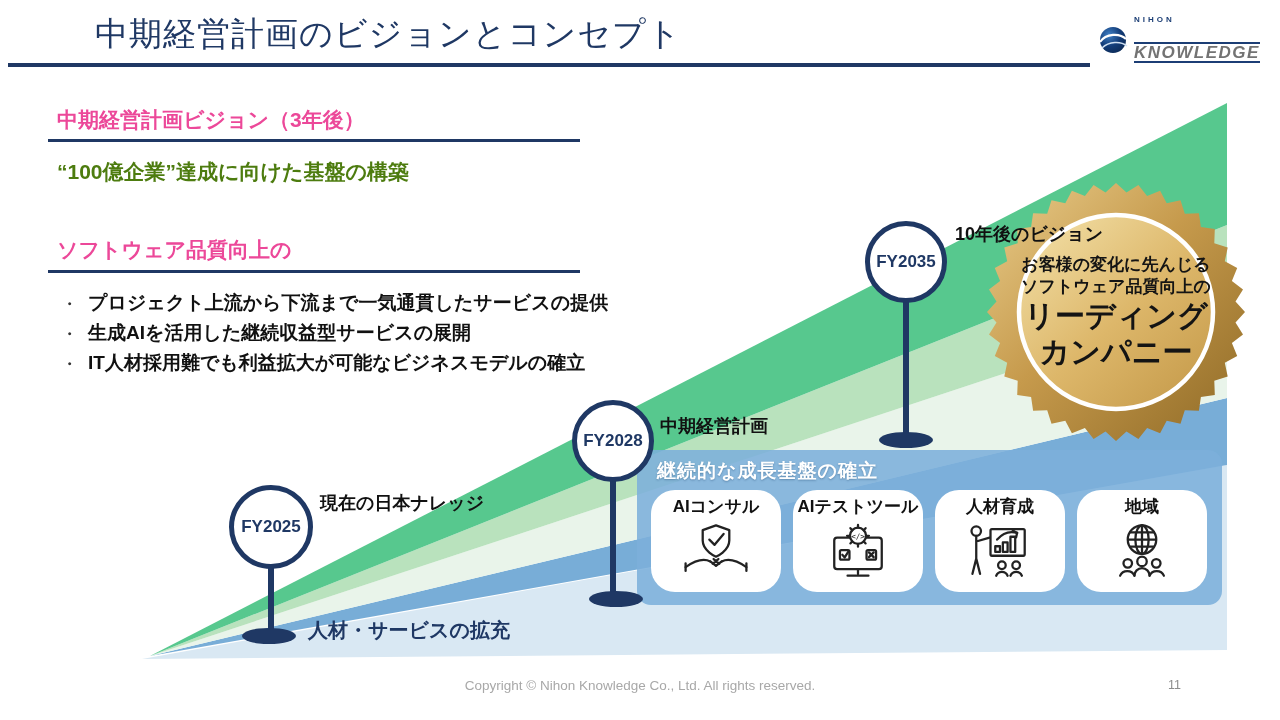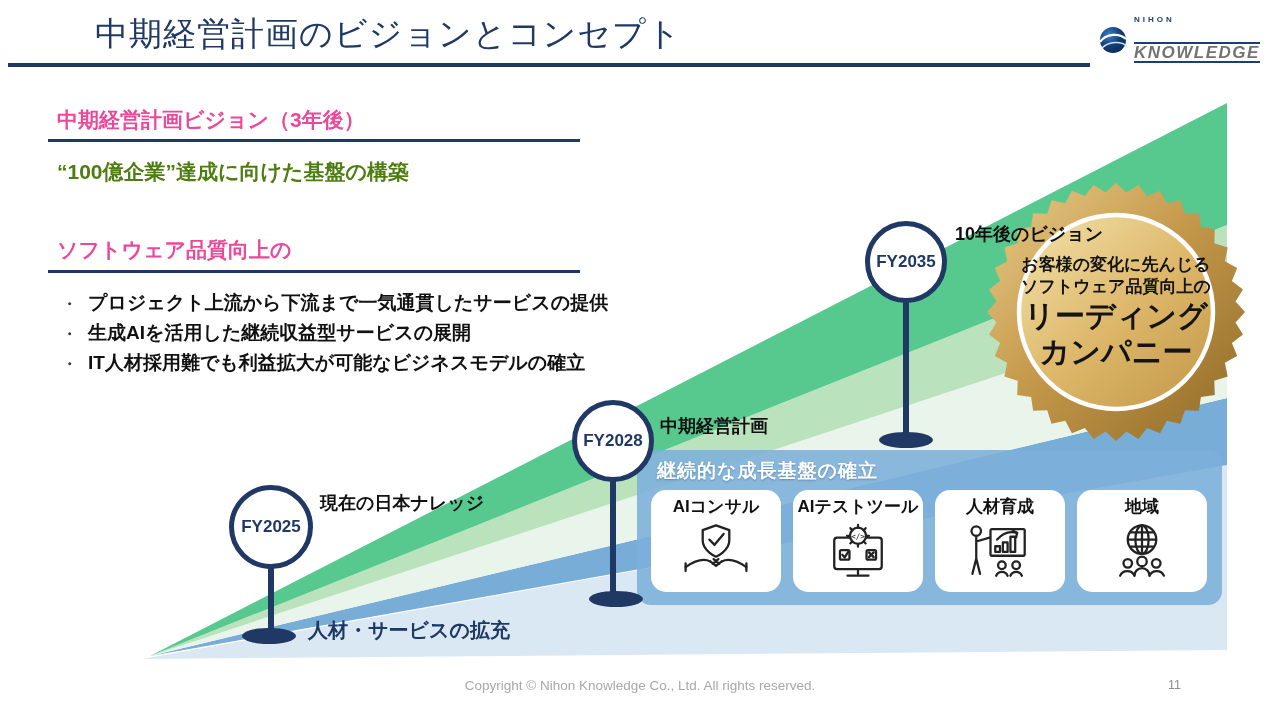--- a/index.html
+++ b/index.html
@@ -48,21 +48,21 @@
   .base-label{position:absolute;left:308px;top:617px;font-size:20px;font-weight:bold;color:#1f3864;z-index:4;white-space:nowrap;}
   
   .growth-box{
     position:absolute;left:637px;top:450px;width:585px;height:155px;border-radius:14px;
     background:rgba(124,175,219,0.88);z-index:2;box-sizing:border-box;padding:6px 14px 0 14px;
   }
   .growth-title{font-size:19px;font-weight:bold;color:#ffffff;letter-spacing:1px;
     text-shadow:0 1px 2px rgba(40,80,120,0.45);margin:2px 0 6px 6px;}
   .cards{display:flex;gap:12px;}
   .card{
-    width:130px;height:102px;background:#ffffff;border-radius:15px;
+    width:130px;height:102px;background:#ffffff;border-radius:24px;
     display:flex;flex-direction:column;align-items:center;box-sizing:border-box;padding-top:5px;
   }
   .card-label{font-size:17px;font-weight:bold;color:#111;white-space:nowrap;}
   .card-icon{margin-top:2px;}
   
   .badge{position:absolute;left:986px;top:182px;width:260px;height:260px;z-index:3;}
   .badge-text{
     position:absolute;left:0;top:0;width:260px;height:260px;display:flex;flex-direction:column;
     align-items:center;justify-content:center;text-align:center;color:#141414;
   }

